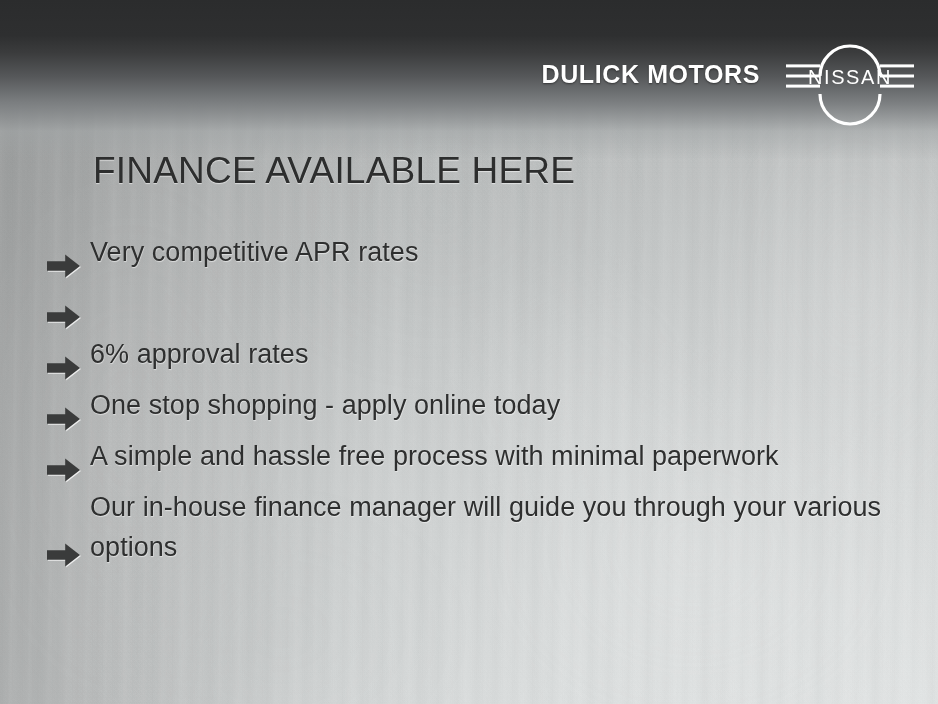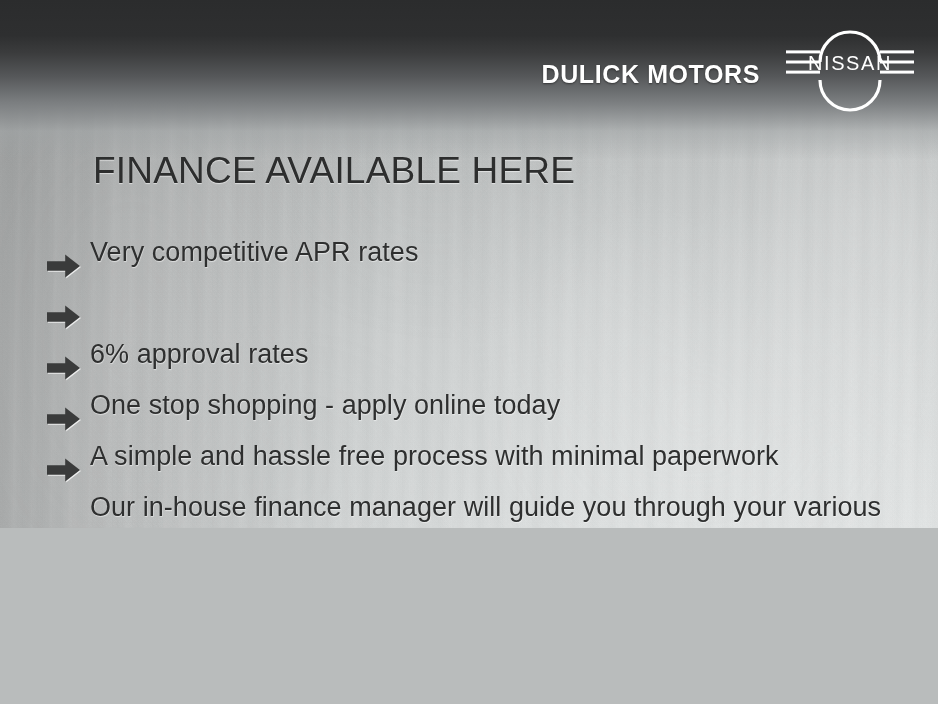--- a/index.html
+++ b/index.html
@@ -8,21 +8,21 @@
   html, body {
     width:938px; height:704px;
     overflow:hidden;
     background:#b9bcbc;
     font-family:"Liberation Sans", sans-serif;
   }
 
   
   .slide {
     position:relative;
-    width:938px; height:528px;
+    width:938px; height:704px;
     overflow:hidden;
     background:#ec4899;
   }
 
   
   .bg-base {
     position:absolute; inset:0;
     background:
       linear-gradient(100deg,
         rgba(150,152,152,0.95) 0%,
@@ -108,21 +108,21 @@
     font-weight:bold;
     letter-spacing:0.6px;
     color:#ffffff;
     white-space:nowrap;
     text-shadow:0 1px 2px rgba(0,0,0,0.45);
   }
 
   
   .nissan-logo {
     position:absolute;
-    left:784px; top:12px;
+    left:784px; top:26px;
     width:132px; height:100px;
   }
   .nissan-logo svg { display:block; width:132px; height:100px; }
 
   
   .content {
     position:absolute;
     left:15px; top:152px;
     width:938px;
   }

